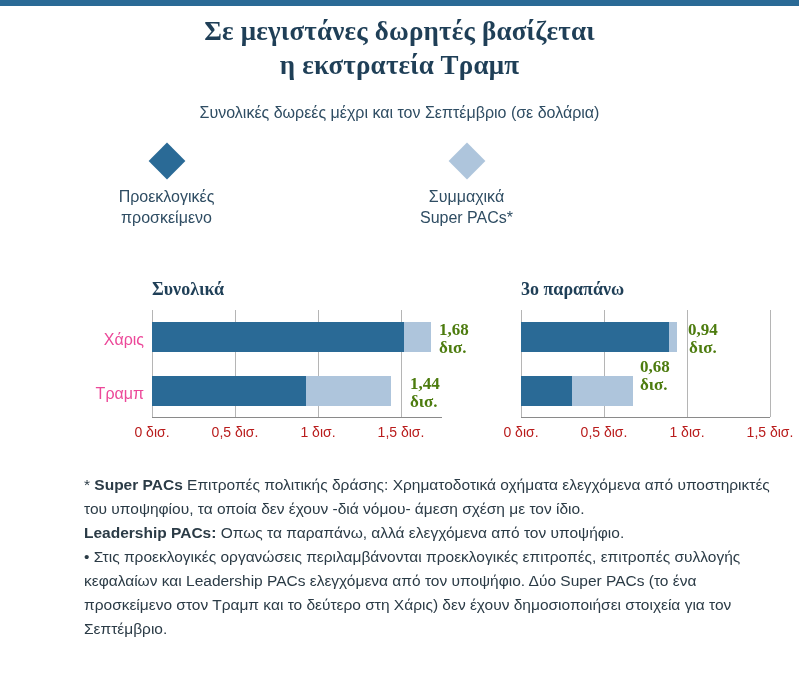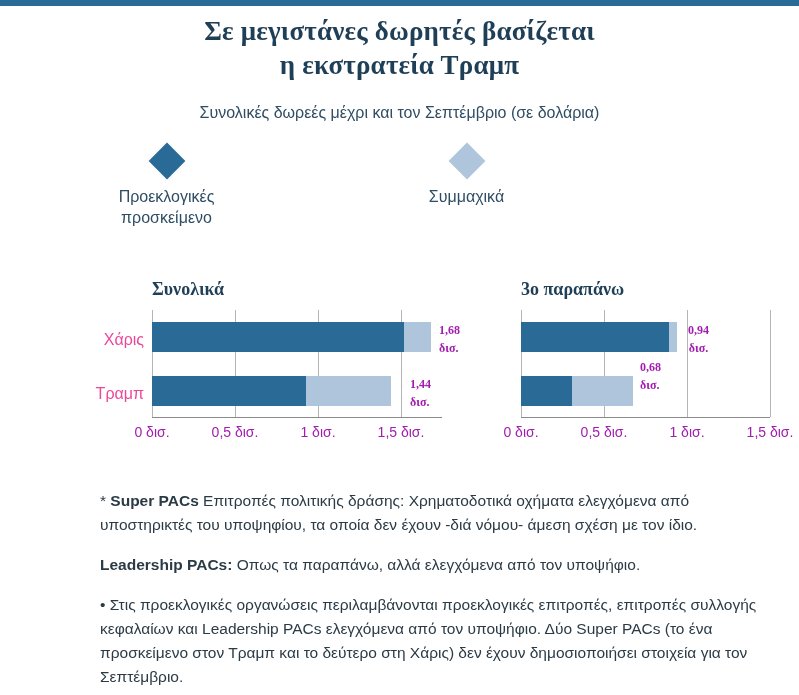--- a/index.html
+++ b/index.html
@@ -98,41 +98,41 @@
   .row-label {
     position: absolute;
     font-size: 16px;
     color: #ec4899;
     text-align: right;
   }
   .value-label {
     position: absolute;
     font-family: "Liberation Serif", serif;
     font-weight: bold;
-    font-size: 12px;
+    font-size: 17px;
     line-height: 18px;
-    color: #a21caf;
+    color: #4d7c0f;
   }
   .tick-label {
     position: absolute;
     font-size: 14px;
-    color: #a21caf;
+    color: #b91c1c;
     text-align: center;
     width: 70px;
   }
   .notes {
     position: absolute;
     left: 84px;
     top: 473px;
     width: 690px;
     font-size: 15.5px;
     line-height: 24px;
     color: #2b3b46;
   }
-  .notes p { margin: 16px; }
+  .notes p { margin: 0; }
   .notes b { font-weight: bold; }
 </style>
 </head>
 <body>
 
 <div class="topbar"></div>
 
 <div class="title">
   <div>Σε μεγιστάνες δωρητές βασίζεται</div>
   <div>η εκστρατεία Τραμπ</div>
@@ -145,20 +145,21 @@
     <div class="diamond" style="background:#2a6a96"></div>
     <div class="legend-label">
       <div>Προεκλογικές</div>
       <div>προσκείμενο</div>
     </div>
   </div>
   <div class="legend-item">
     <div class="diamond" style="background:#aec5dc"></div>
     <div class="legend-label">
       <div>Συμμαχικά</div>
+      <div>Super PACs*</div>
     </div>
   </div>
 </div>
 
 <div class="panel-title" id="panel-title-total">Συνολικά</div>
 
 <div class="chart-area" style="left:0; top:0; width:799px; height:695px;">
 
   <div class="axis-line" style="left:152px; top:417px; width:290px; height:1px;"></div>
   <div class="tick" style="left:152px; top:310px; height:107px;"></div>

